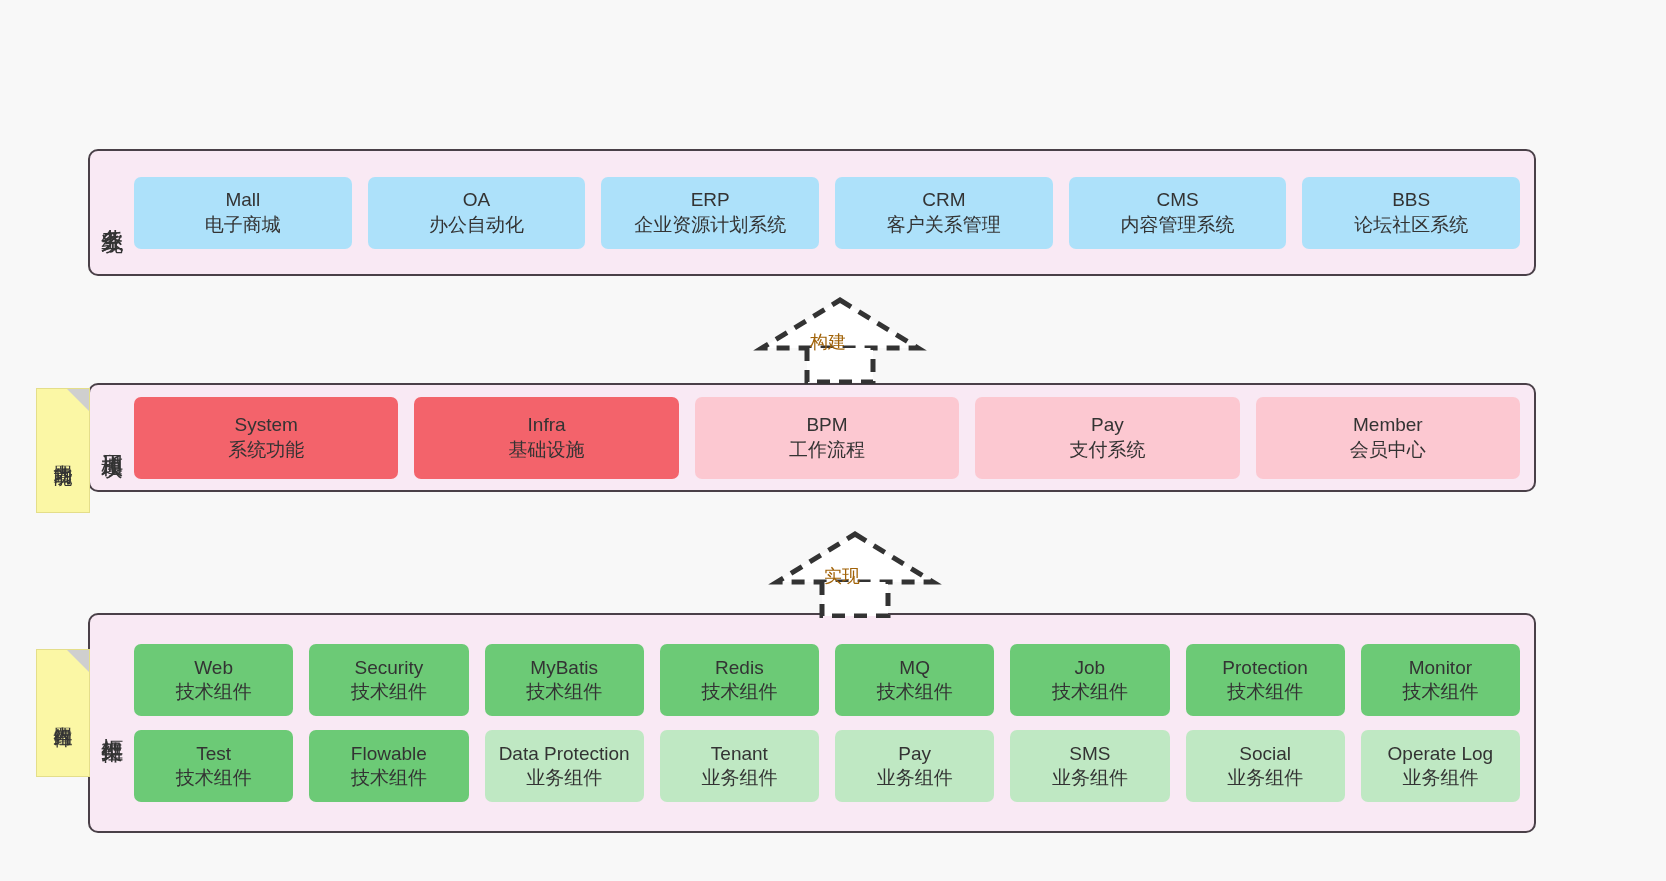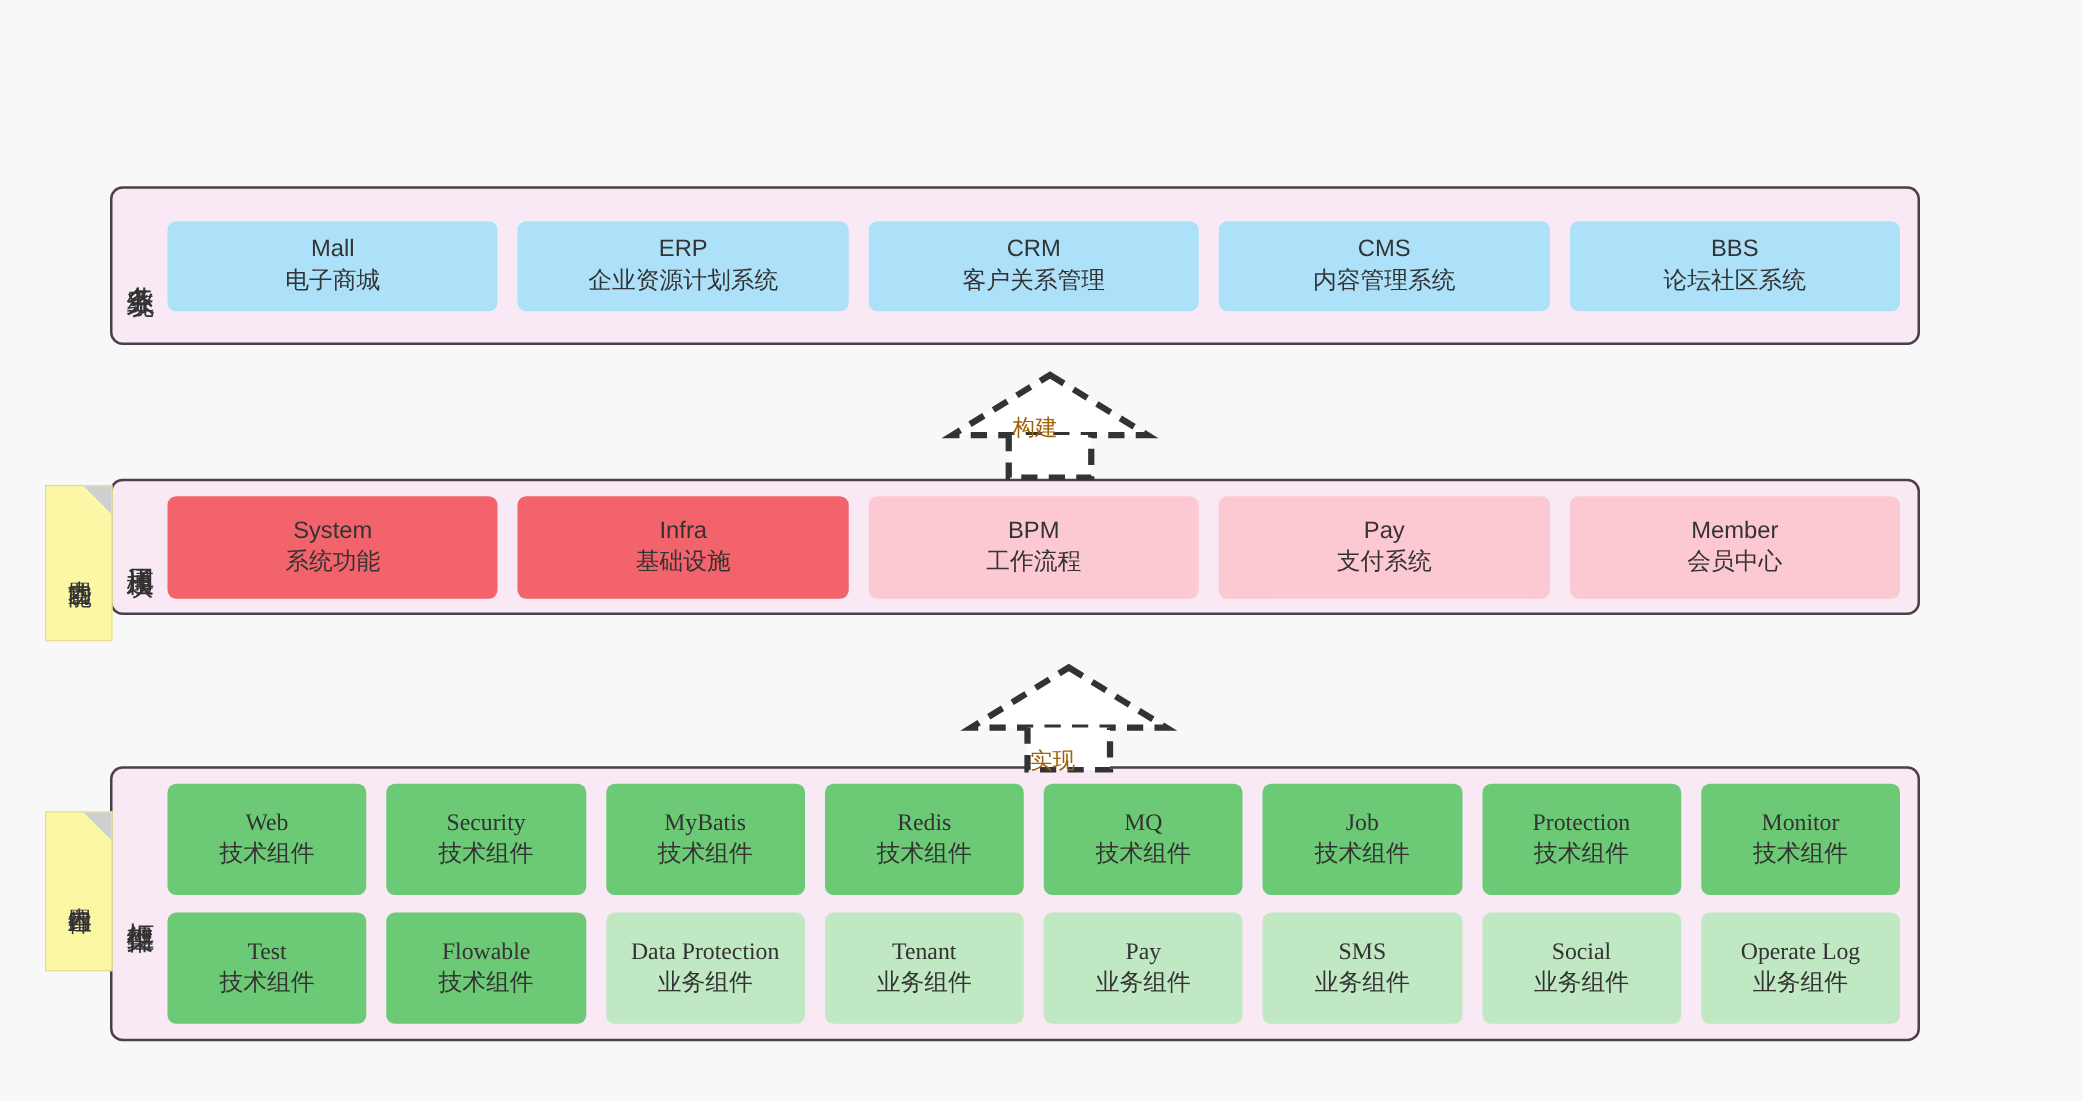--- a/index.html
+++ b/index.html
@@ -98,21 +98,21 @@
   #layer-business .card { height: 72px; }
 
   #layer-common {
     left: 88px; top: 347px; width: 1448px; height: 109px;
   }
   #layer-common .card { height: 82px; }
 
   #layer-framework {
     left: 88px; top: 577px; width: 1448px; height: 220px;
   }
-  #layer-framework .card { height: 89px; font-family: Liberation Serif, serif; }
+  #layer-framework .card { height: 72px; }
 
   
   .note {
     position: absolute;
     background: #fbf7a5;
     border: 1px solid #e4de8a;
     box-sizing: border-box;
     display: flex;
     align-items: center;
     justify-content: center;
@@ -157,20 +157,24 @@
 
   <div class="layer" id="layer-business">
     <div class="vlabel">业务系统</div>
     <div class="layer-body">
       <div class="row">
         <div class="card c-blue">
           <span class="t1">Mall</span>
           <span class="t2">电子商城</span>
         </div>
         <div class="card c-blue">
+          <span class="t1">OA</span>
+          <span class="t2">办公自动化</span>
+        </div>
+        <div class="card c-blue">
           <span class="t1">ERP</span>
           <span class="t2">企业资源计划系统</span>
         </div>
         <div class="card c-blue">
           <span class="t1">CRM</span>
           <span class="t2">客户关系管理</span>
         </div>
         <div class="card c-blue">
           <span class="t1">CMS</span>
           <span class="t2">内容管理系统</span>
@@ -219,21 +223,21 @@
           <span class="t2">会员中心</span>
         </div>
       </div>
     </div>
   </div>
 
   <svg class="uml-arrow" id="arrow-implement" style="left:760px; top:492px; width:190px; height:90px;" viewBox="0 0 190 90" xmlns="http://www.w3.org/2000/svg">
     <polygon points="95,6 173,54 17,54" fill="#ffffff" stroke="#333333" stroke-width="5" stroke-dasharray="13,9" stroke-linejoin="miter"></polygon>
     <path d="M 62,54 L 62,88 L 128,88 L 128,54" fill="#ffffff" stroke="#333333" stroke-width="5" stroke-dasharray="13,9" fill-opacity="1"></path>
   </svg>
-  <div class="arrow-label" id="label-implement" style="left:824px; top:560px;">实现</div>
+  <div class="arrow-label" id="label-implement" style="left:824px; top:528px;">实现</div>
 
   <div class="note" id="note-components">
     <span class="note-text">内置组件</span>
     <span class="fold"></span>
   </div>
 
   <div class="layer" id="layer-framework">
     <div class="vlabel">框架组件</div>
     <div class="layer-body">
 

